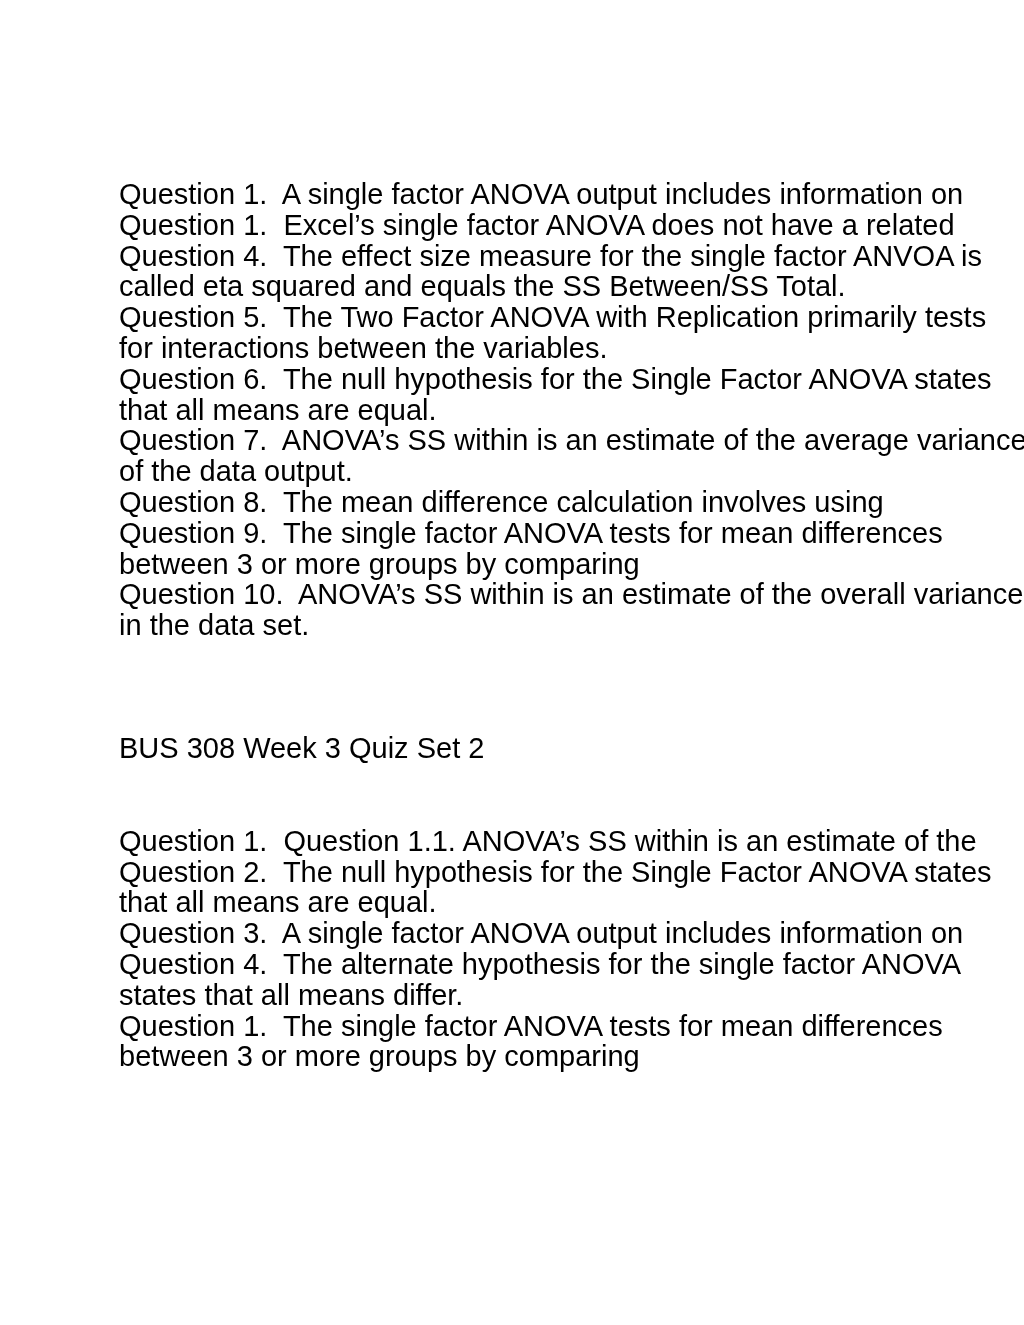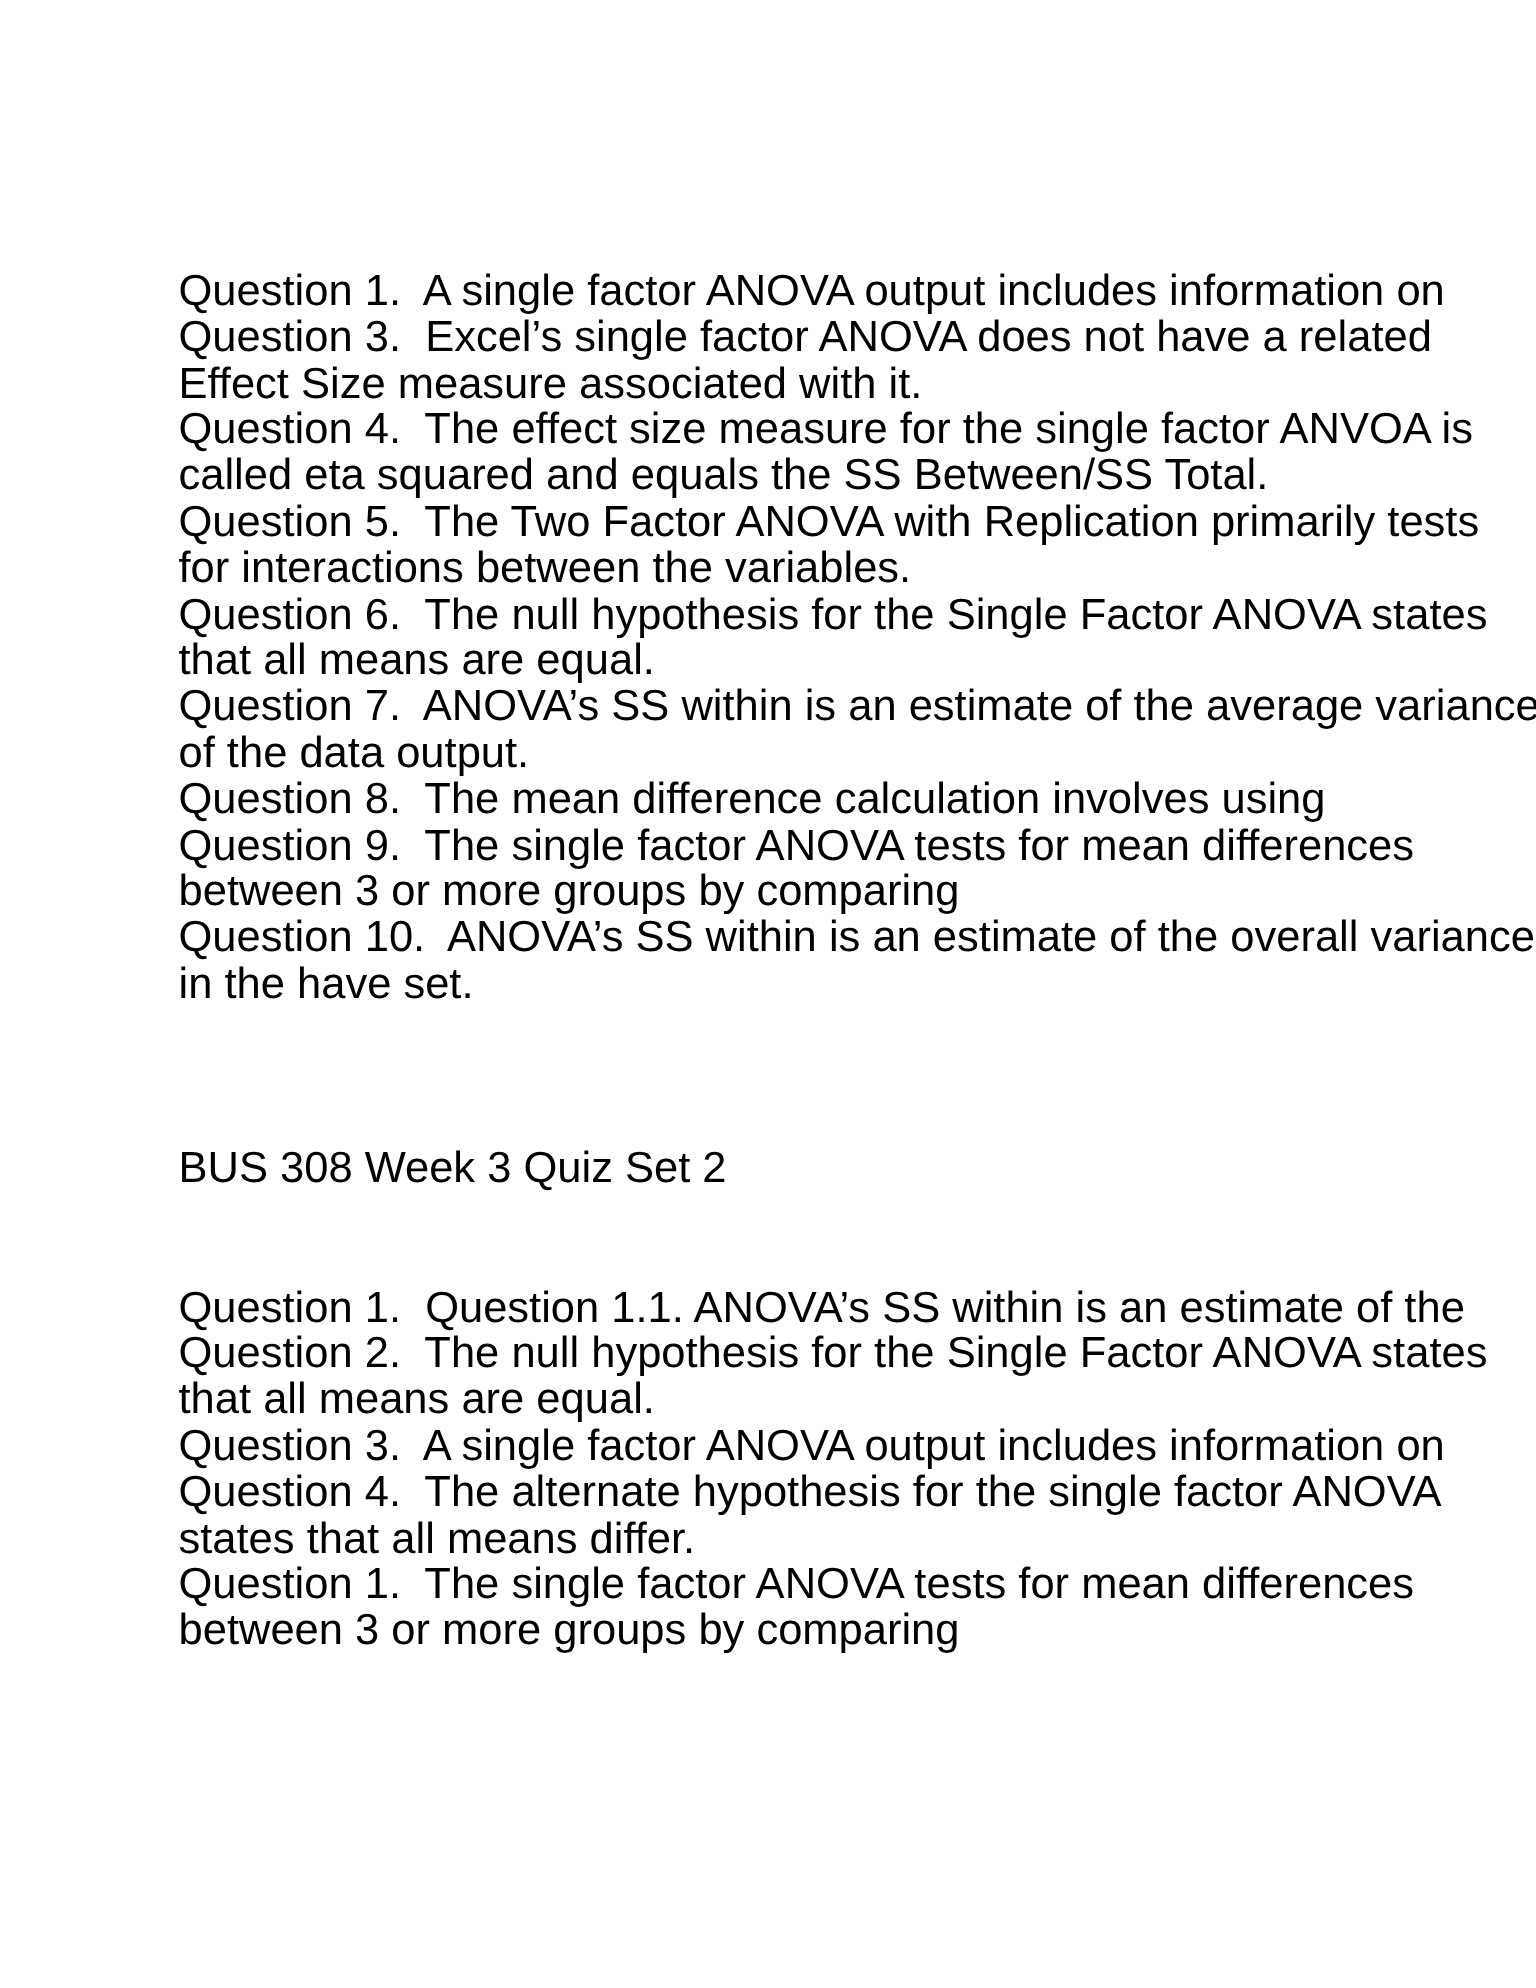--- a/index.html
+++ b/index.html
@@ -31,35 +31,34 @@
   .spacer-3 { height: 92.4px; }  
   .spacer-2 { height: 61.6px; }  
 </style>
 </head>
 <body>
 
 <div class="doc">
 
   <div>
     <div class="line">Question 1.  A single factor ANOVA output includes information on</div>
-    <div class="line">Question 3.  Excel’s single factor ANOVA does not have a related</div>
-    <div class="line">Effect Size measure associated with it.</div>
+    <div class="line">Question 1.  Excel’s single factor ANOVA does not have a related</div>
     <div class="line">Question 4.  The effect size measure for the single factor ANVOA is</div>
     <div class="line">called eta squared and equals the SS Between/SS Total.</div>
     <div class="line">Question 5.  The Two Factor ANOVA with Replication primarily tests</div>
     <div class="line">for interactions between the variables.</div>
     <div class="line">Question 6.  The null hypothesis for the Single Factor ANOVA states</div>
     <div class="line">that all means are equal.</div>
     <div class="line">Question 7.  ANOVA’s SS within is an estimate of the average variance</div>
     <div class="line">of the data output.</div>
     <div class="line">Question 8.  The mean difference calculation involves using</div>
     <div class="line">Question 9.  The single factor ANOVA tests for mean differences</div>
     <div class="line">between 3 or more groups by comparing</div>
     <div class="line">Question 10.  ANOVA’s SS within is an estimate of the overall variance</div>
-    <div class="line">in the have set.</div>
+    <div class="line">in the data set.</div>
   </div>
 
   <div class="spacer-3"></div>
 
   <div class="line">BUS 308 Week 3 Quiz Set 2</div>
 
   <div class="spacer-2"></div>
 
   <div>
     <div class="line">Question 1.  Question 1.1. ANOVA’s SS within is an estimate of the</div>

